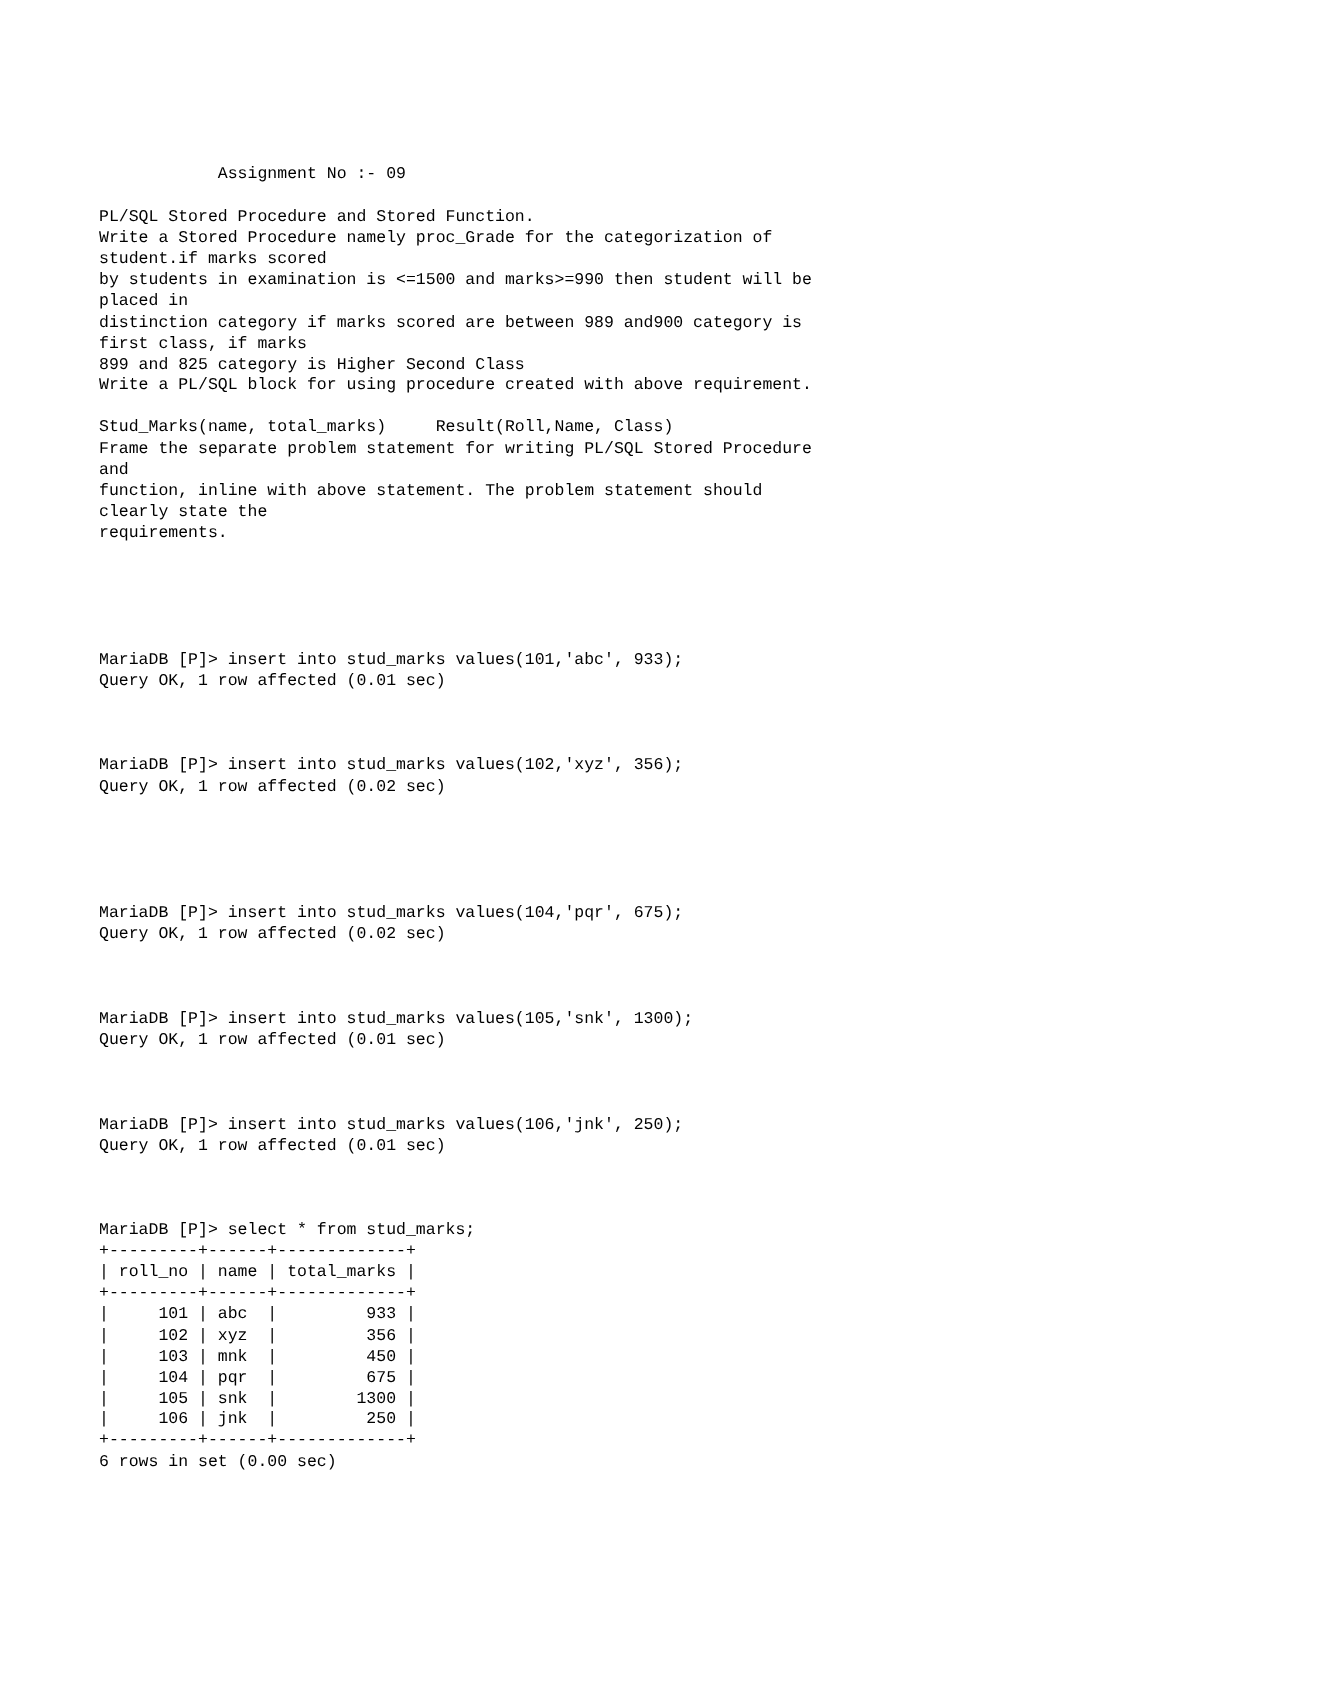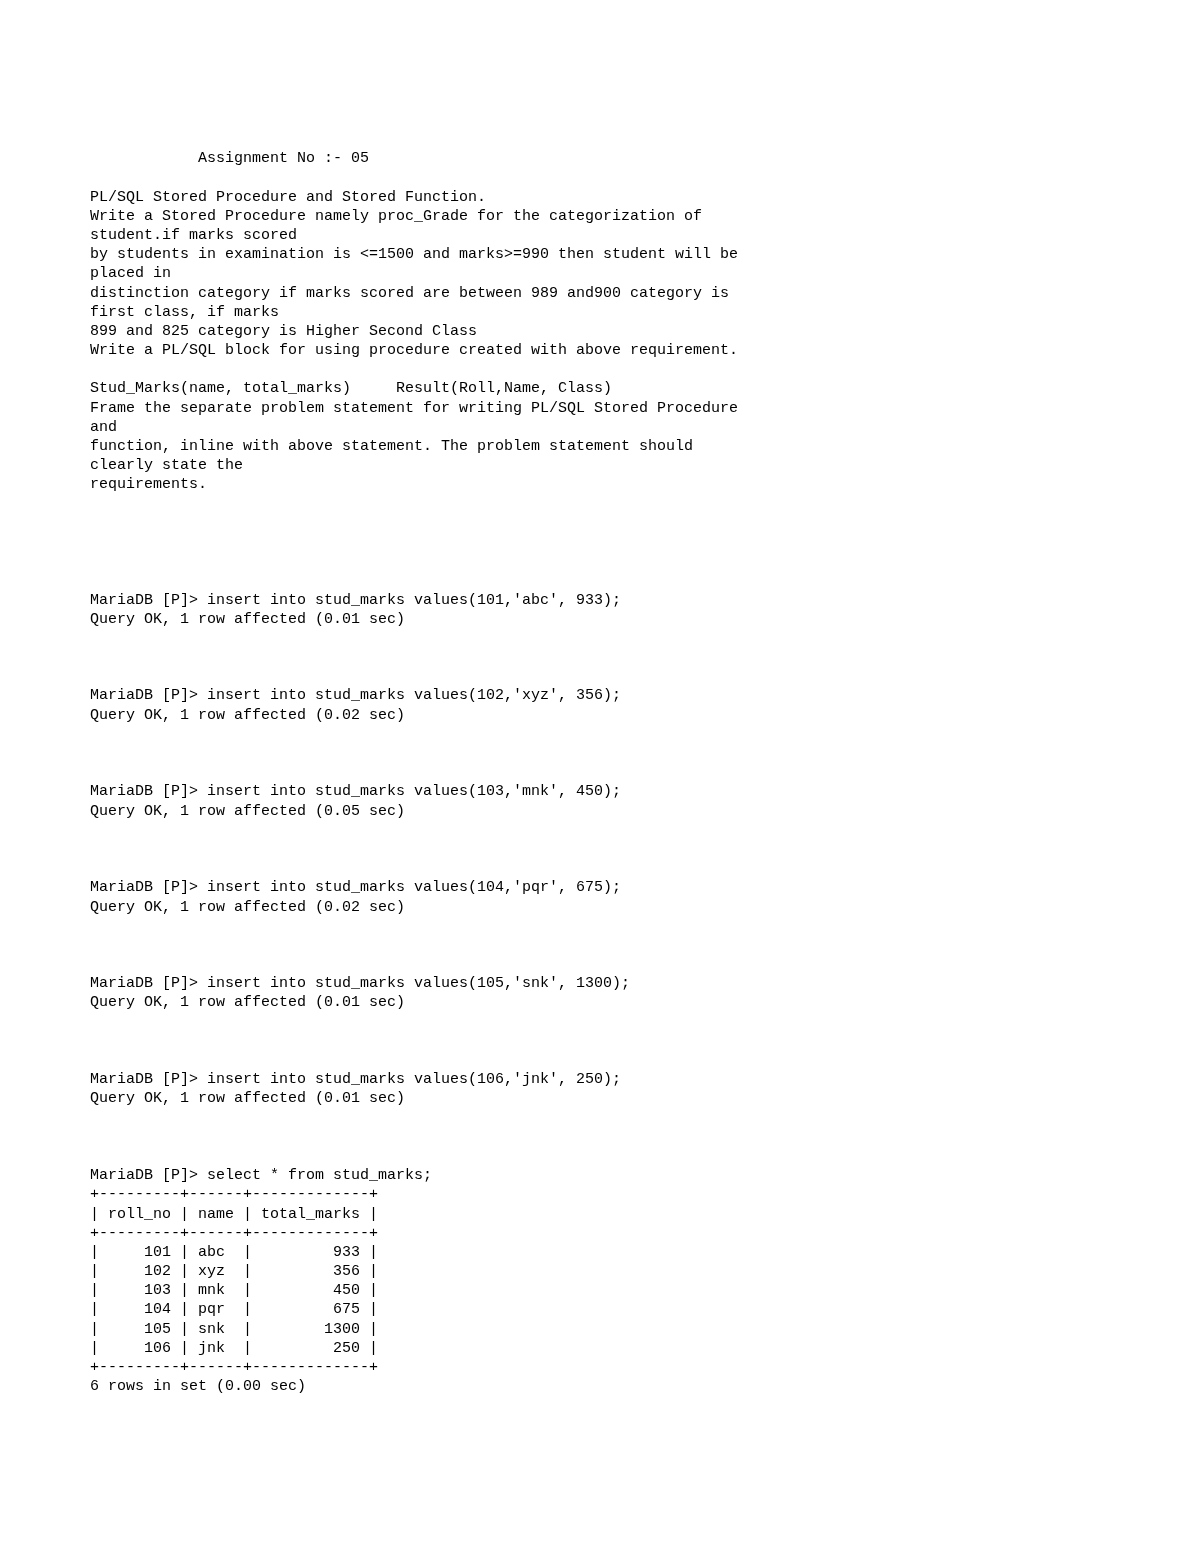--- a/index.html
+++ b/index.html
@@ -16,21 +16,21 @@
     min-height: 1553px;
     box-sizing: border-box;
     padding: 130px 90px 90px 90px;
     white-space: pre;
   }
 </style>
 </head>
 <body>
 
 <div class="page">
-<div>            Assignment No :- 05</div>
+<div>            Assignment No :- 09</div>
 <div>PL/SQL Stored Procedure and Stored Function.
 Write a Stored Procedure namely proc_Grade for the categorization of
 student.if marks scored
 by students in examination is &lt;=1500 and marks&gt;=990 then student will be
 placed in
 distinction category if marks scored are between 989 and900 category is
 first class, if marks
 899 and 825 category is Higher Second Class
 Write a PL/SQL block for using procedure created with above requirement.
 
@@ -42,22 +42,20 @@
 requirements.</div>
 <div>
 </div>
 <div> </div>
 <div>MariaDB [P]&gt; insert into stud_marks values(101,'abc', 933);
 Query OK, 1 row affected (0.01 sec)</div>
 <div> </div>
 <div>MariaDB [P]&gt; insert into stud_marks values(102,'xyz', 356);
 Query OK, 1 row affected (0.02 sec)</div>
 <div> </div>
-<div>MariaDB [P]&gt; insert into stud_marks values(103,'mnk', 450);
-Query OK, 1 row affected (0.05 sec)</div>
 <div> </div>
 <div>MariaDB [P]&gt; insert into stud_marks values(104,'pqr', 675);
 Query OK, 1 row affected (0.02 sec)</div>
 <div> </div>
 <div>MariaDB [P]&gt; insert into stud_marks values(105,'snk', 1300);
 Query OK, 1 row affected (0.01 sec)</div>
 <div> </div>
 <div>MariaDB [P]&gt; insert into stud_marks values(106,'jnk', 250);
 Query OK, 1 row affected (0.01 sec)</div>
 <div> </div>

